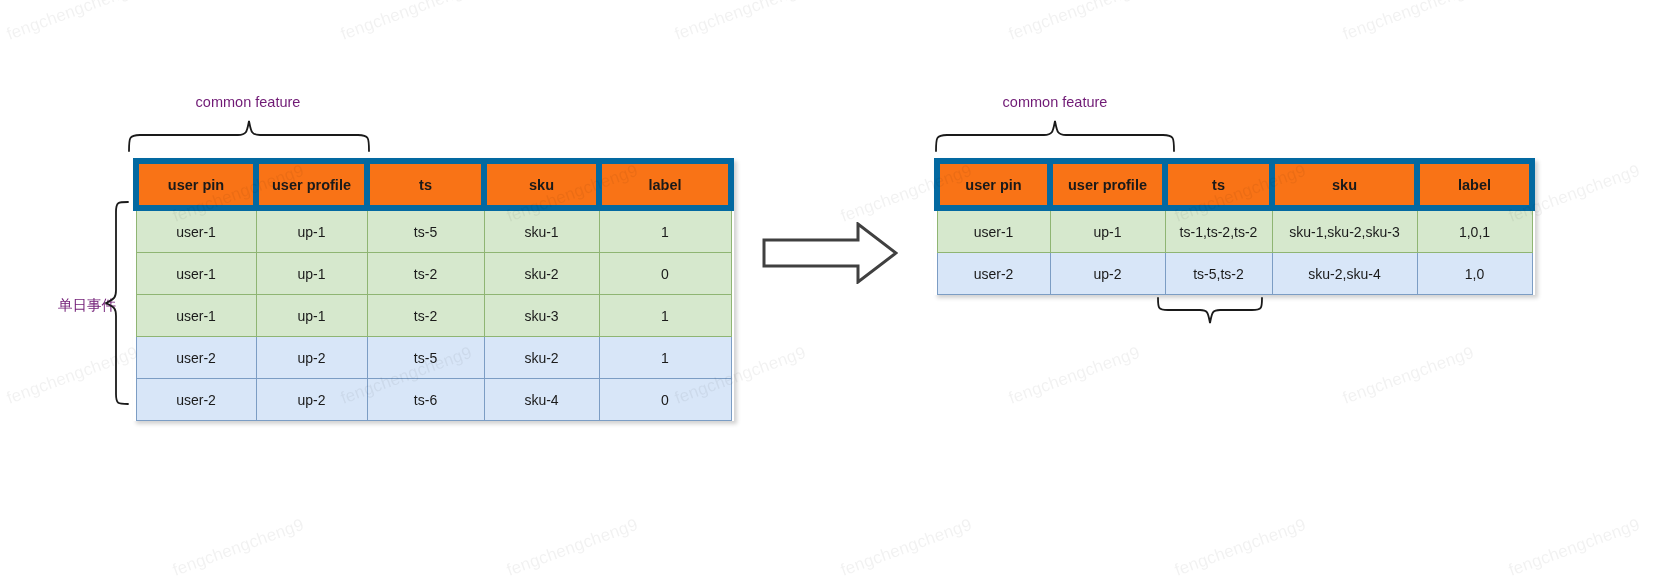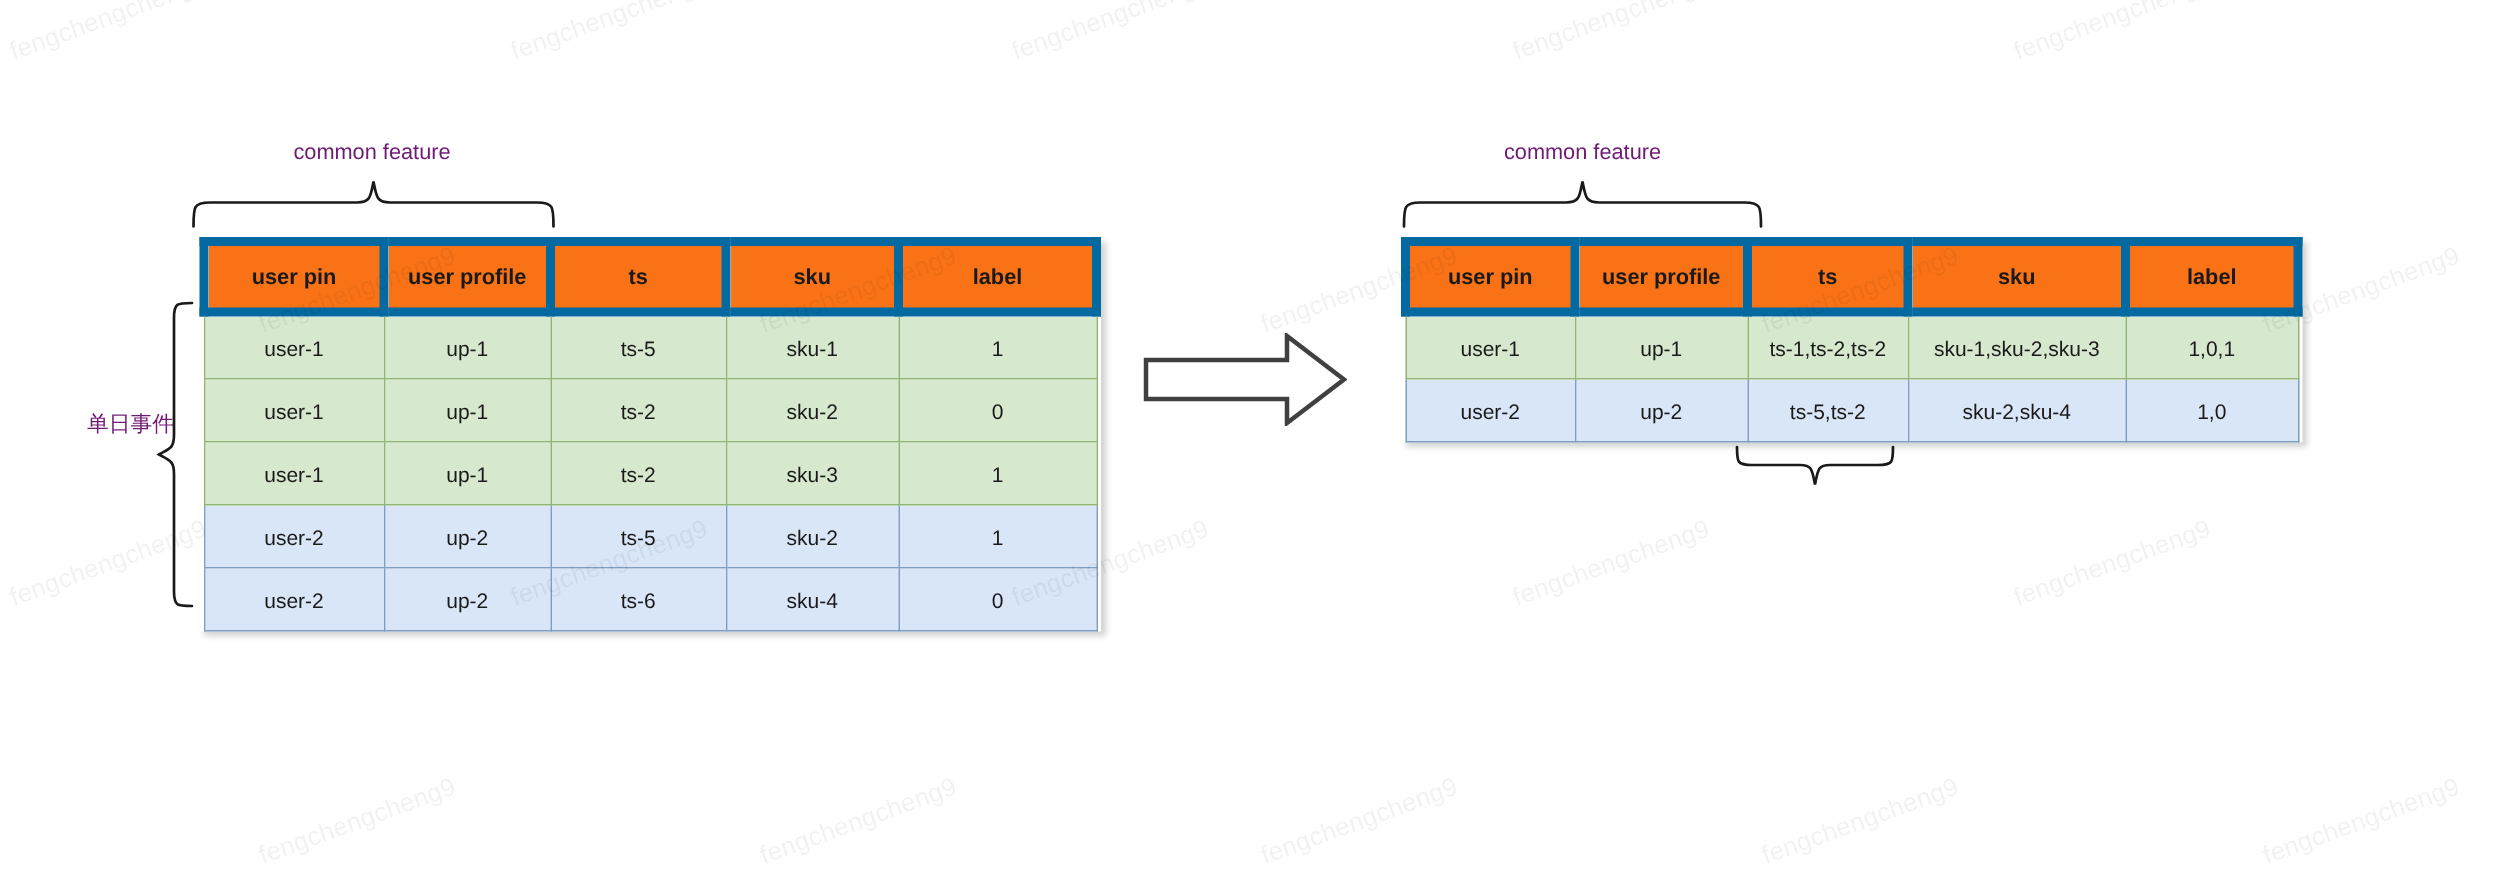--- a/index.html
+++ b/index.html
@@ -114,21 +114,21 @@
   </div>
 
 <div class="diagram-group" style="left:0; top:0; width:760px; height:430px;">
 
   <div class="brace-label" style="left:128px; top:94px; width:240px;">common feature</div>
 
   <svg style="position:absolute; left:126px; top:118px;" width="250" height="34" viewBox="0 0 250 34" fill="none">
     <path d="M3 33 C3 20 3 17 14 17 L112 17 C121 17 121 13 123 3 C125 13 125 17 134 17 L232 17 C243 17 243 20 243 33" stroke="#1a1a1a" stroke-width="1.8" fill="none" stroke-linecap="round"></path>
   </svg>
 
-  <div class="brace-label" style="left:26px; top:273px; width:90px; text-align:right;font-family:Liberation Mono, monospace;">单日事件</div>
+  <div class="brace-label" style="left:26px; top:296px; width:90px; text-align:right;font-family:Liberation Mono, monospace;">单日事件</div>
 
   <svg style="position:absolute; left:104px; top:200px;" width="26" height="206" viewBox="0 0 26 206" fill="none">
     <path d="M24 2 C14 2 12 2 12 12 L12 90 C12 99 9 99 2 103 C9 107 12 107 12 116 L12 194 C12 204 14 204 24 204" stroke="#1a1a1a" stroke-width="1.8" fill="none" stroke-linecap="round"></path>
   </svg>
 
   <table class="data-table" style="left:133px; top:158px; width:595px;">
     <colgroup>
       <col style="width:120px">
         <col style="width:111px">
         <col style="width:117px">

